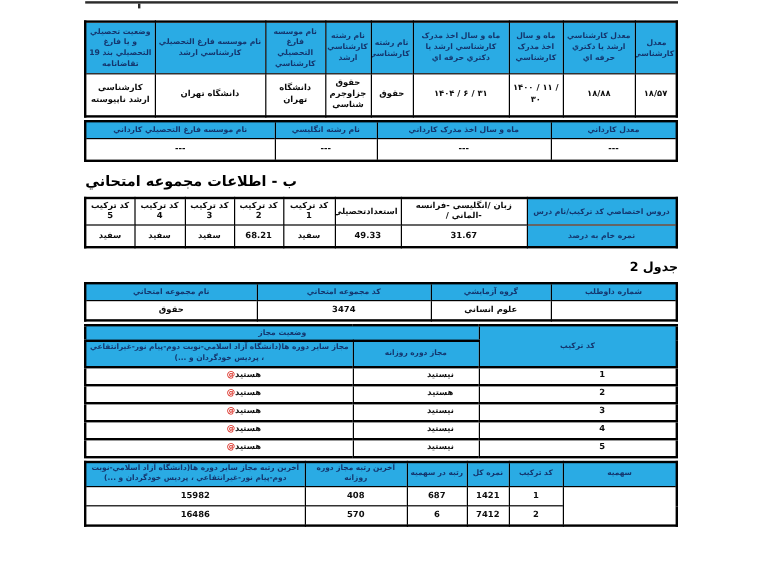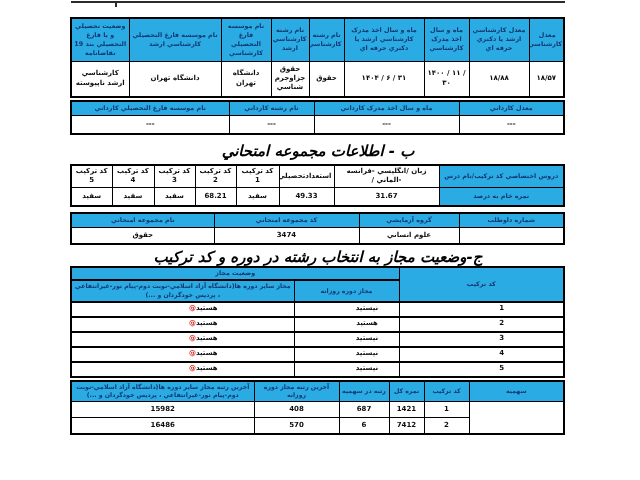--- a/index.html
+++ b/index.html
@@ -12,21 +12,21 @@
 
   table { border-collapse: collapse; table-layout: fixed; direction: rtl;
           width: 493px; border: 2px solid #000; }
   td { border: 1px solid #000; text-align: center; vertical-align: middle;
        padding: 1px 2px; overflow: hidden; }
   .th { background: #2aabe4; color: #14366e; font-size: 6.4px; line-height: 1.4; }
   .v  { font-size: 7px; color: #0d0d0d; line-height: 1.35; }
   .ltr { direction: ltr; unicode-bidi: embed; }
   .red { color: #d9261c; }
 
-  .heading  { font-size: 15px; color: #000; text-align: center; line-height: 13px; font-style: italic; }
+  .heading  { font-size: 12px; color: #000; text-align: left; line-height: 13px; }
   .subhead  { font-size: 10.5px; color: #000; text-align: right; line-height: 13px; }
 
   .t-degree td.hd { height: 43px; }
   .t-degree td.vl { height: 36px; }
   .t-kardani td.hd { height: 14px; }
   .t-kardani td.vl { height: 19px; }
   .t1 td { height: 19px; }
   .t2 td.hd { height: 14px; margin-left: 48px; }
   .t2 td.vl { height: 17px; }
   .t-elig td { border-width: 2px 1px; }
@@ -90,21 +90,21 @@
     <colgroup>
       <col style="width:105px">
         <col style="width:145px">
         <col style="width:85px">
         <col style="width:158px">
     </colgroup>
     <tbody>
         <tr>
       <td class="th hd">معدل کارداني</td>
       <td class="th hd">ماه و سال اخذ مدرک کارداني</td>
-      <td class="th hd">نام رشته کارداني</td>
+      <td class="th hd">نام رشته انگلیسي</td>
       <td class="th hd">نام موسسه فارغ التحصیلي کارداني</td>
     </tr>
     <tr>
       <td class="v vl">---</td>
       <td class="v vl">---</td>
       <td class="v vl">---</td>
       <td class="v vl">---</td>
     </tr>
   </tbody>
     </table>
@@ -139,20 +139,21 @@
       <td class="v ltr">49.33</td>
       <td class="v">سفید</td>
       <td class="v ltr">68.21</td>
       <td class="v">سفید</td>
       <td class="v">سفید</td>
       <td class="v">سفید</td>
     </tr>
   </tbody>
     </table>
 
+  <div class="subhead mt10">جدول 2</div>
 
   <table class="t2 mt5">
     <colgroup>
       <col style="width:105px">
         <col style="width:100px">
         <col style="width:145px">
         <col style="width:143px">
     </colgroup>
     <tbody>
         <tr>
@@ -163,21 +164,20 @@
     </tr>
     <tr>
       <td class="v vl"></td>
       <td class="v vl">علوم انساني</td>
       <td class="v vl ltr">3474</td>
       <td class="v vl">حقوق</td>
     </tr>
   </tbody>
     </table>
 
-  <div class="heading mt6">ج-وضعیت مجاز به انتخاب رشته در دوره و کد ترکیب</div>
 
   <table class="t-elig mt2">
     <colgroup>
       <col style="width:165px">
         <col style="width:105px">
         <col style="width:223px">
     </colgroup>
     <tbody>
         <tr>
       <td class="th" rowspan="2">کد ترکیب</td>

